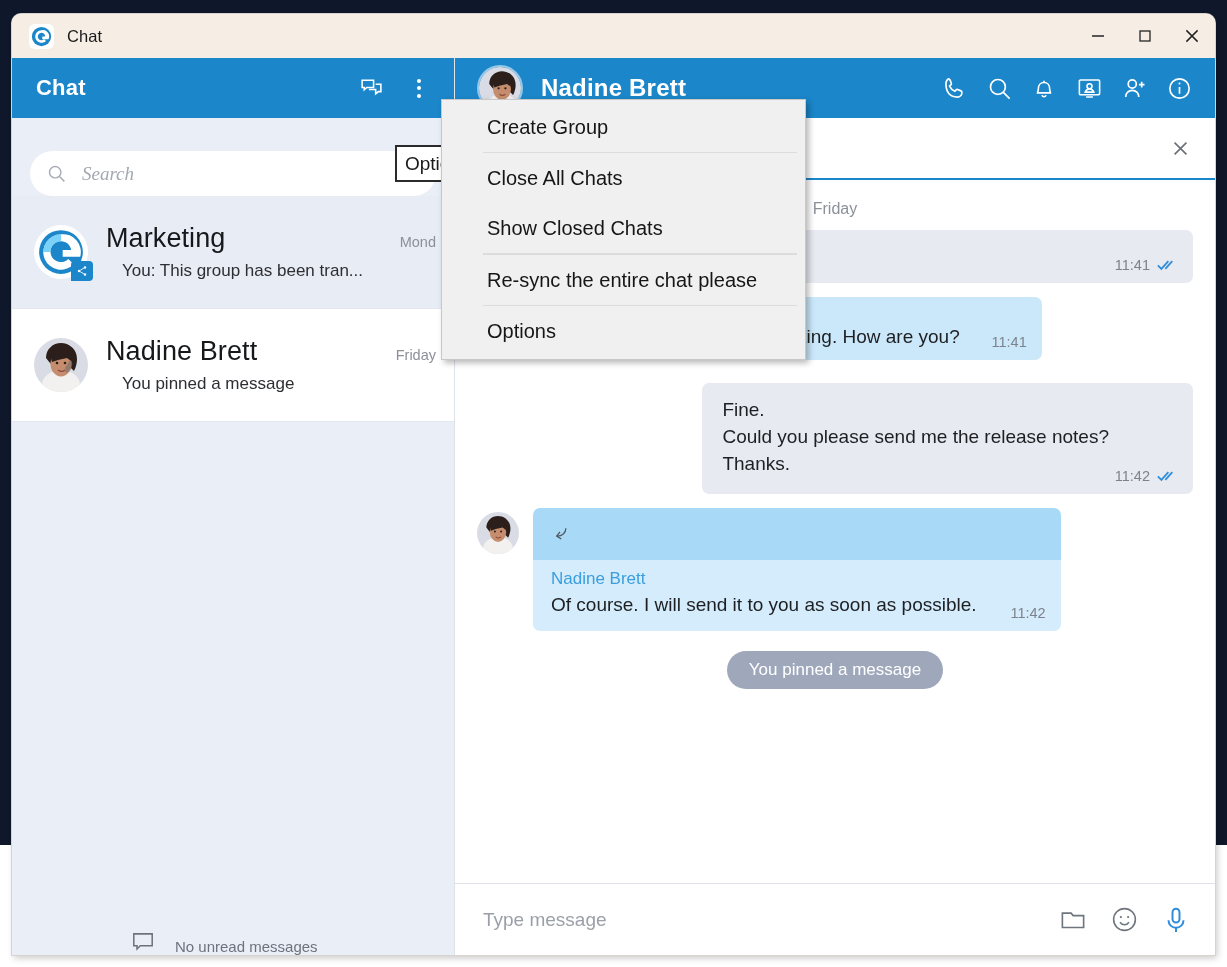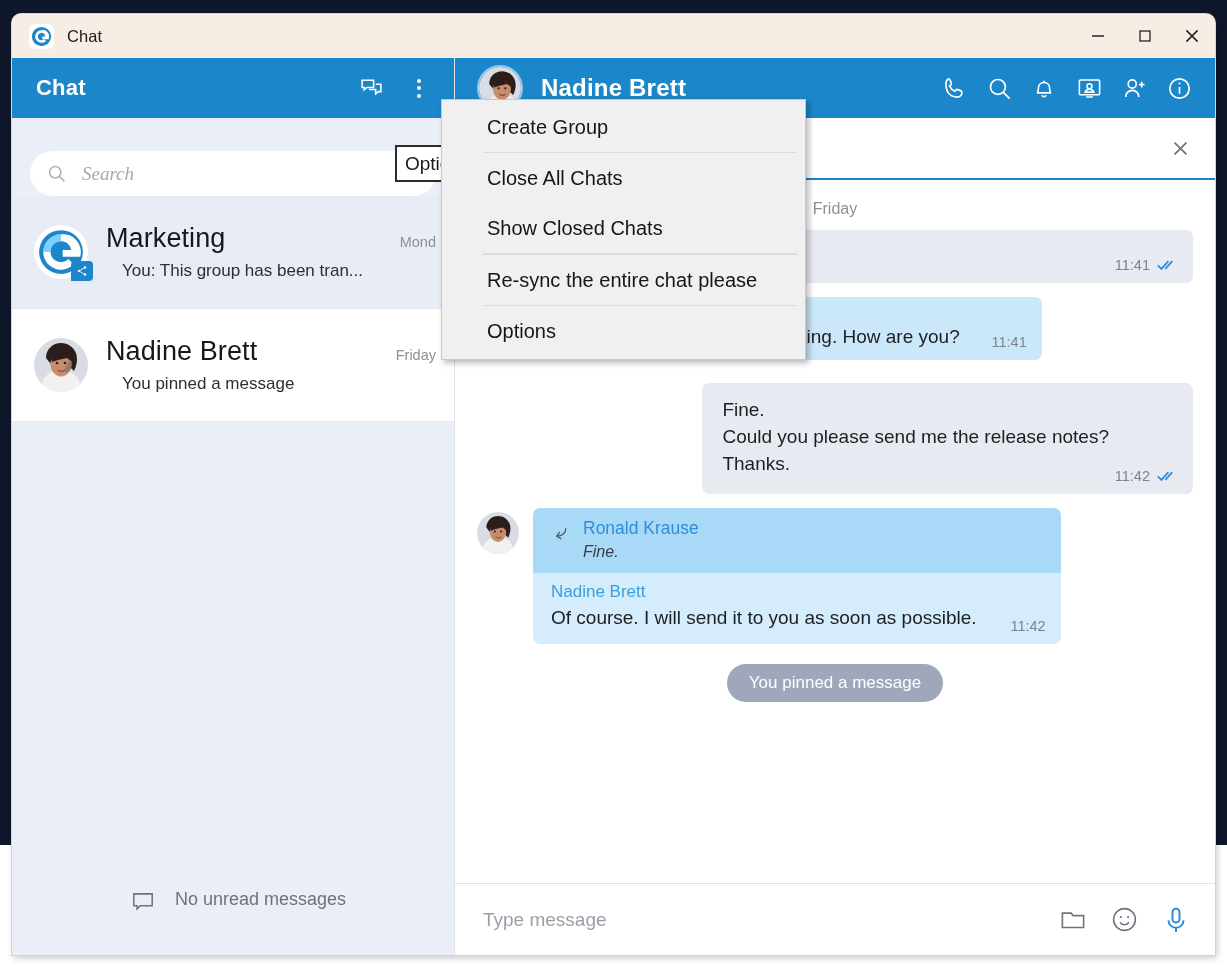--- a/index.html
+++ b/index.html
@@ -142,24 +142,24 @@
     font-size: 14.5px; color: #8b9099; white-space: nowrap;
   }
   .chat-snippet {
     margin-top: 7px; font-size: 17px; color: #2d2f33;
     white-space: nowrap; overflow: hidden; text-overflow: ellipsis; margin-left: 16px;
   }
 
   .sidebar-spacer { flex: 1; background: #eaeef6; }
   .sidebar-footer {
     height: 66px; flex: none;
-    display: flex; align-items: flex-start;
+    display: flex; align-items: flex-end;
     padding-left: 118px;
     background: #eaeef6;
-    color: #6d737d; font-size: 18px;
+    color: #6d737d; font-size: 15px;
   }
   .sidebar-footer svg { margin-right: 19px; color: #6d737d; flex: none; }
 
   
   .chatpane {
     flex: 1; display: flex; flex-direction: column; min-width: 0;
     background: #ffffff;
   }
   .chat-header {
     height: 60px; flex: none;
@@ -587,24 +587,20 @@
               </svg>
             </span>
             <div class="reply-stack">
               <div class="reply-quote">
                 <span class="reply-arrow">
                   <svg width="22" height="20" viewBox="0 0 24 24" fill="none" stroke="currentColor" stroke-width="1.5">
                     <path d="M19 5c0 6-4.5 9.5-10.5 9.5"></path>
                     <path d="M12 9.5l-4 5 5.5 3.5"></path>
                   </svg>
                 </span>
-                <span>
-                  <div class="reply-q-name">Ronald Krause</div>
-                  <div class="reply-q-text">Fine.</div>
-                </span>
               </div>
               <div class="reply-main">
                 <div class="sender">Nadine Brett</div>
                 <div class="btext">Of course. I will send it to you as soon as possible.</div>
                 <span class="meta">
                   <span>11:42</span>
                 </span>
               </div>
             </div>
           </div>

